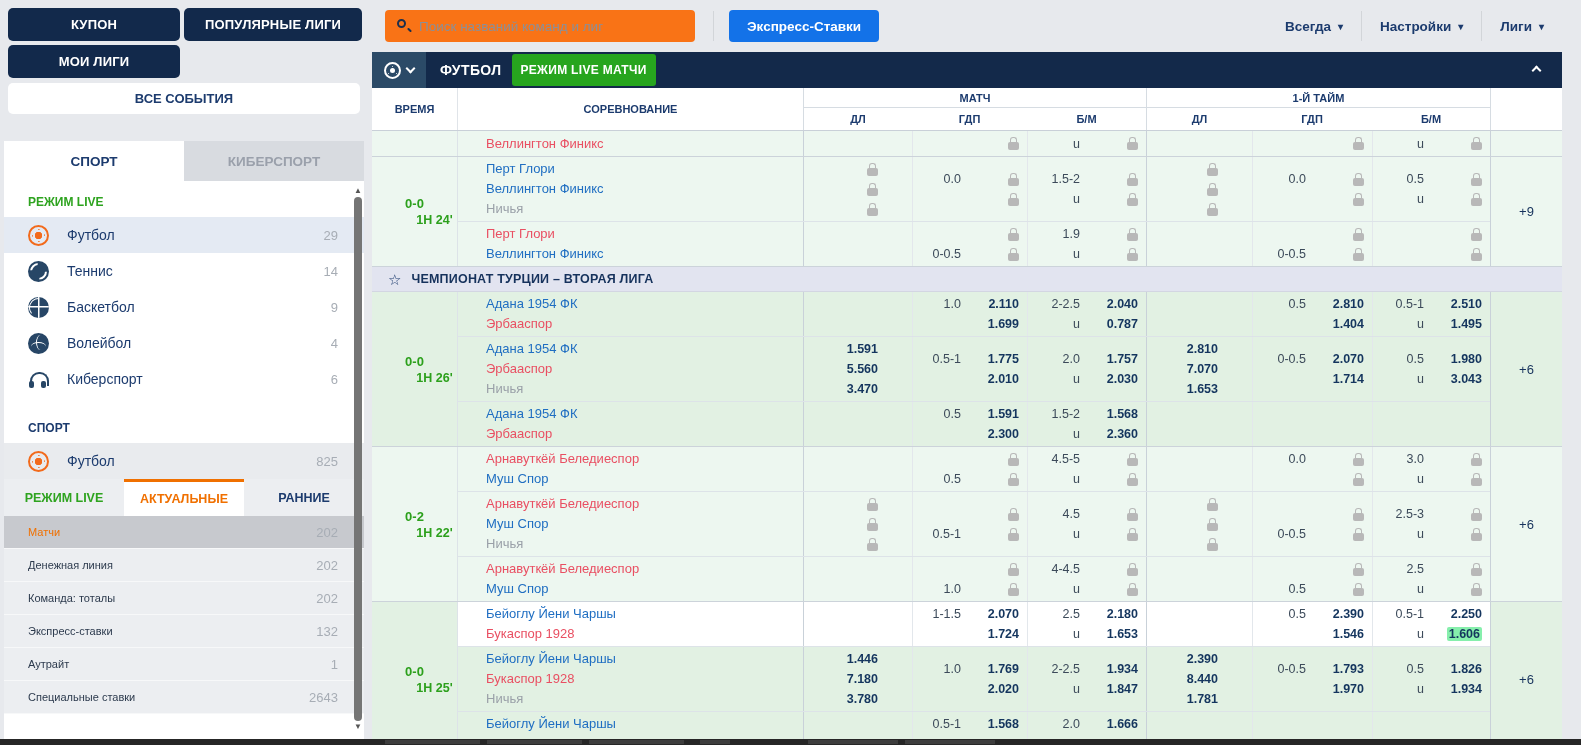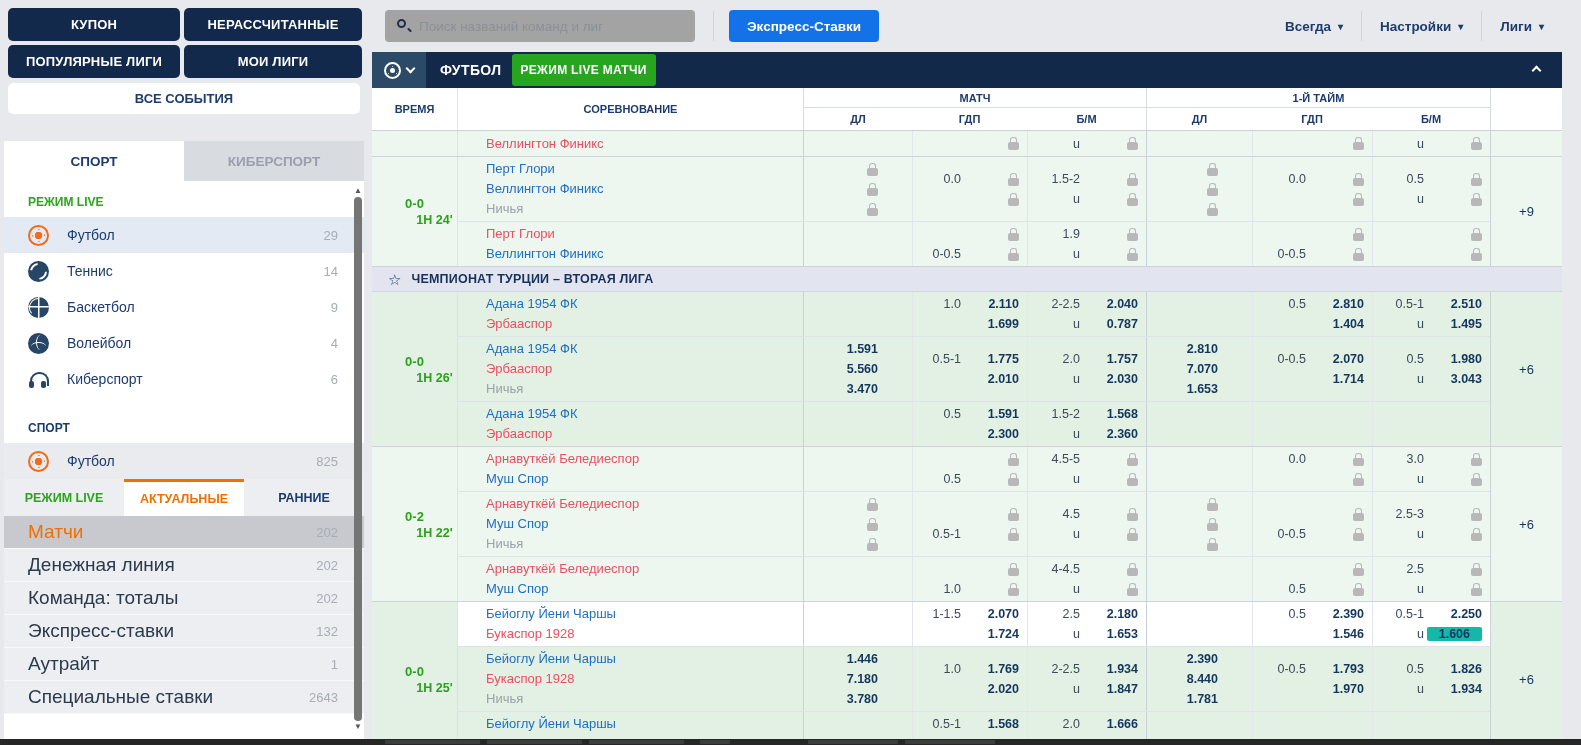--- a/index.html
+++ b/index.html
@@ -43,32 +43,32 @@
   .ic-esports { background:transparent; }
   .ic-esports::before { content:""; position:absolute; left:2px; top:3px; width:15px; height:12px; border:2.5px solid #274666; border-bottom:none; border-radius:9px 9px 0 0; }
   .ic-esports::after { content:""; position:absolute; left:1px; top:12px; width:5px; height:7px; background:#274666; border-radius:2px; box-shadow:12px 0 0 #274666; }
   .prematch-row { background:#e9ebee; }
   .mode-tabs { display:flex; height:37px; }
   .mode-tab { flex:1; display:flex; align-items:center; justify-content:center; font-size:12.5px; font-weight:bold; background:#eceef1; cursor:pointer; }
   .mode-tab.live { color:#2ea31f; }
   .mode-tab.actual { color:#f07000; background:#fff; border-top:3px solid #f07000; }
   .mode-tab.early { color:#1c3b6e; }
   .filter-item { height:33px; display:flex; align-items:center; padding:0 26px 0 24px; background:#eceef1; border-bottom:1px solid #f7f8f9; cursor:pointer; }
-  .filter-item .f-label { color:#2c3a4d; font-size:19px; flex:1; }
+  .filter-item .f-label { color:#2c3a4d; font-size:11px; flex:1; }
   .filter-item.selected { background:#c7c9ce; }
   .filter-item.selected .f-label { color:#f07000; }
   
   .v-scroll { position:absolute; right:1px; top:6px; width:10px; height:552px; }
   .v-scroll .arr { color:#555; font-size:8px; line-height:8px; text-align:center; cursor:pointer; }
   .v-thumb { width:8px; margin:2px auto; height:524px; background:#757575; border-radius:4px; cursor:pointer; }
 
   
   #topbar { position:absolute; left:372px; top:0; width:1190px; height:52px; display:flex; align-items:center; }
   .search-wrap { position:relative; width:310px; height:32px; margin-left:13px; }
-  .search-wrap input { width:100%; height:100%; background:#a3a3a3; border:none; border-radius:4px;
+  .search-wrap input { width:100%; height:100%; background:#f97316; border:none; border-radius:4px;
     padding:0 10px 0 34px; font-size:13.5px; color:#333; outline:none; font-family:"Liberation Sans",sans-serif; }
   .search-wrap input::placeholder { color:#8a9099; }
   .mag { position:absolute; left:12px; top:9px; width:9px; height:9px; border:2px solid #1c2f4d; border-radius:50%; }
   .mag::after { content:""; position:absolute; left:8px; top:8px; width:5px; height:2px; background:#1c2f4d; transform:rotate(45deg); border-radius:1px; }
   .search-div { width:1px; height:30px; background:#d2d5d9; margin:0 15px 0 18px; }
   .express-btn { background:#1372e8; color:#fff; font-weight:bold; font-size:13.5px; height:32px;
     padding:0 18px; border-radius:4px; display:flex; align-items:center; cursor:pointer; }
   .top-menus { margin-left:auto; display:flex; align-items:center; height:32px; }
   .top-menu { color:#1c3b6e; font-weight:bold; font-size:13.5px; padding:0 18px; display:flex; align-items:center; gap:7px; cursor:pointer; border-left:1px solid #d2d5d9; height:30px; }
   .top-menu:first-child { border-left:none; }
@@ -111,38 +111,37 @@
   .sub-row.partial { height:25px; overflow:hidden; }
   .teams-cell { padding:2px 10px 2px 28px; display:flex; flex-direction:column; justify-content:center; cursor:pointer; }
   .team-line { font-size:13px; line-height:20px; white-space:nowrap; }
   .tc-blue { color:#1f6ec2; } .tc-red { color:#e94f62; } .tc-gray { color:#9aa0a8; }
   .cell { padding:2px 8px; display:flex; flex-direction:column; justify-content:center; border-left:1px solid #e3e7ec; }
   .cell.gs { border-left:1px solid #c9d1d9; }
   .oline { display:flex; align-items:center; justify-content:flex-end; height:20px; gap:0; }
   .lab { color:#3c4a5a; font-size:12.5px; flex:1; text-align:right; padding-right:10px; white-space:nowrap; }
   .oddbox { width:48px; display:flex; justify-content:flex-end; align-items:center; }
   .odd { color:#14355e; font-weight:bold; font-size:12.5px; cursor:pointer; white-space:nowrap; }
-  .odd.hl { background:#14b8a6; border-radius:2px; padding:0 12px; }
+  .odd.hl { background:#86efac; border-radius:2px; padding:0 2px; }
   .dl-line { justify-content:flex-end; }
   .dl-line .oddbox { width:auto; padding-right:26px; }
   .lock { width:11px; height:8px; background:#b8b8b8; border-radius:2px; position:relative; display:inline-block; margin-top:5px; }
   .lock::before { content:""; position:absolute; top:-5px; left:2px; width:5px; height:5px; border:1.8px solid #b8b8b8; border-bottom:none; border-radius:3px 3px 0 0; }
   .more-cell { display:flex; align-items:center; justify-content:center; border-left:1px solid #c9d1d9; }
   .more-link { color:#16325c; font-size:13px; cursor:pointer; }
 
   .bottom-bar { position:absolute; left:0; bottom:0; width:1581px; height:6px; background:#262626; }
   .bottom-bar i { position:absolute; top:1px; height:4px; background:#3d3d3d; }
 </style>
 </head>
 <body>
 
 <div id="sidebar">
   <div class="btn-grid">
     <div class="navy-btn">КУПОН</div>
-    <div class="navy-btn">НЕРАССЧИТАННЫЕ</div>
     <div class="navy-btn">ПОПУЛЯРНЫЕ ЛИГИ</div>
     <div class="navy-btn">МОИ ЛИГИ</div>
   </div>
   <div class="white-btn">ВСЕ СОБЫТИЯ</div>
 
   <div class="side-tabs">
     <div class="side-tab active">СПОРТ</div>
     <div class="side-tab inactive">КИБЕРСПОРТ</div>
   </div>
 

